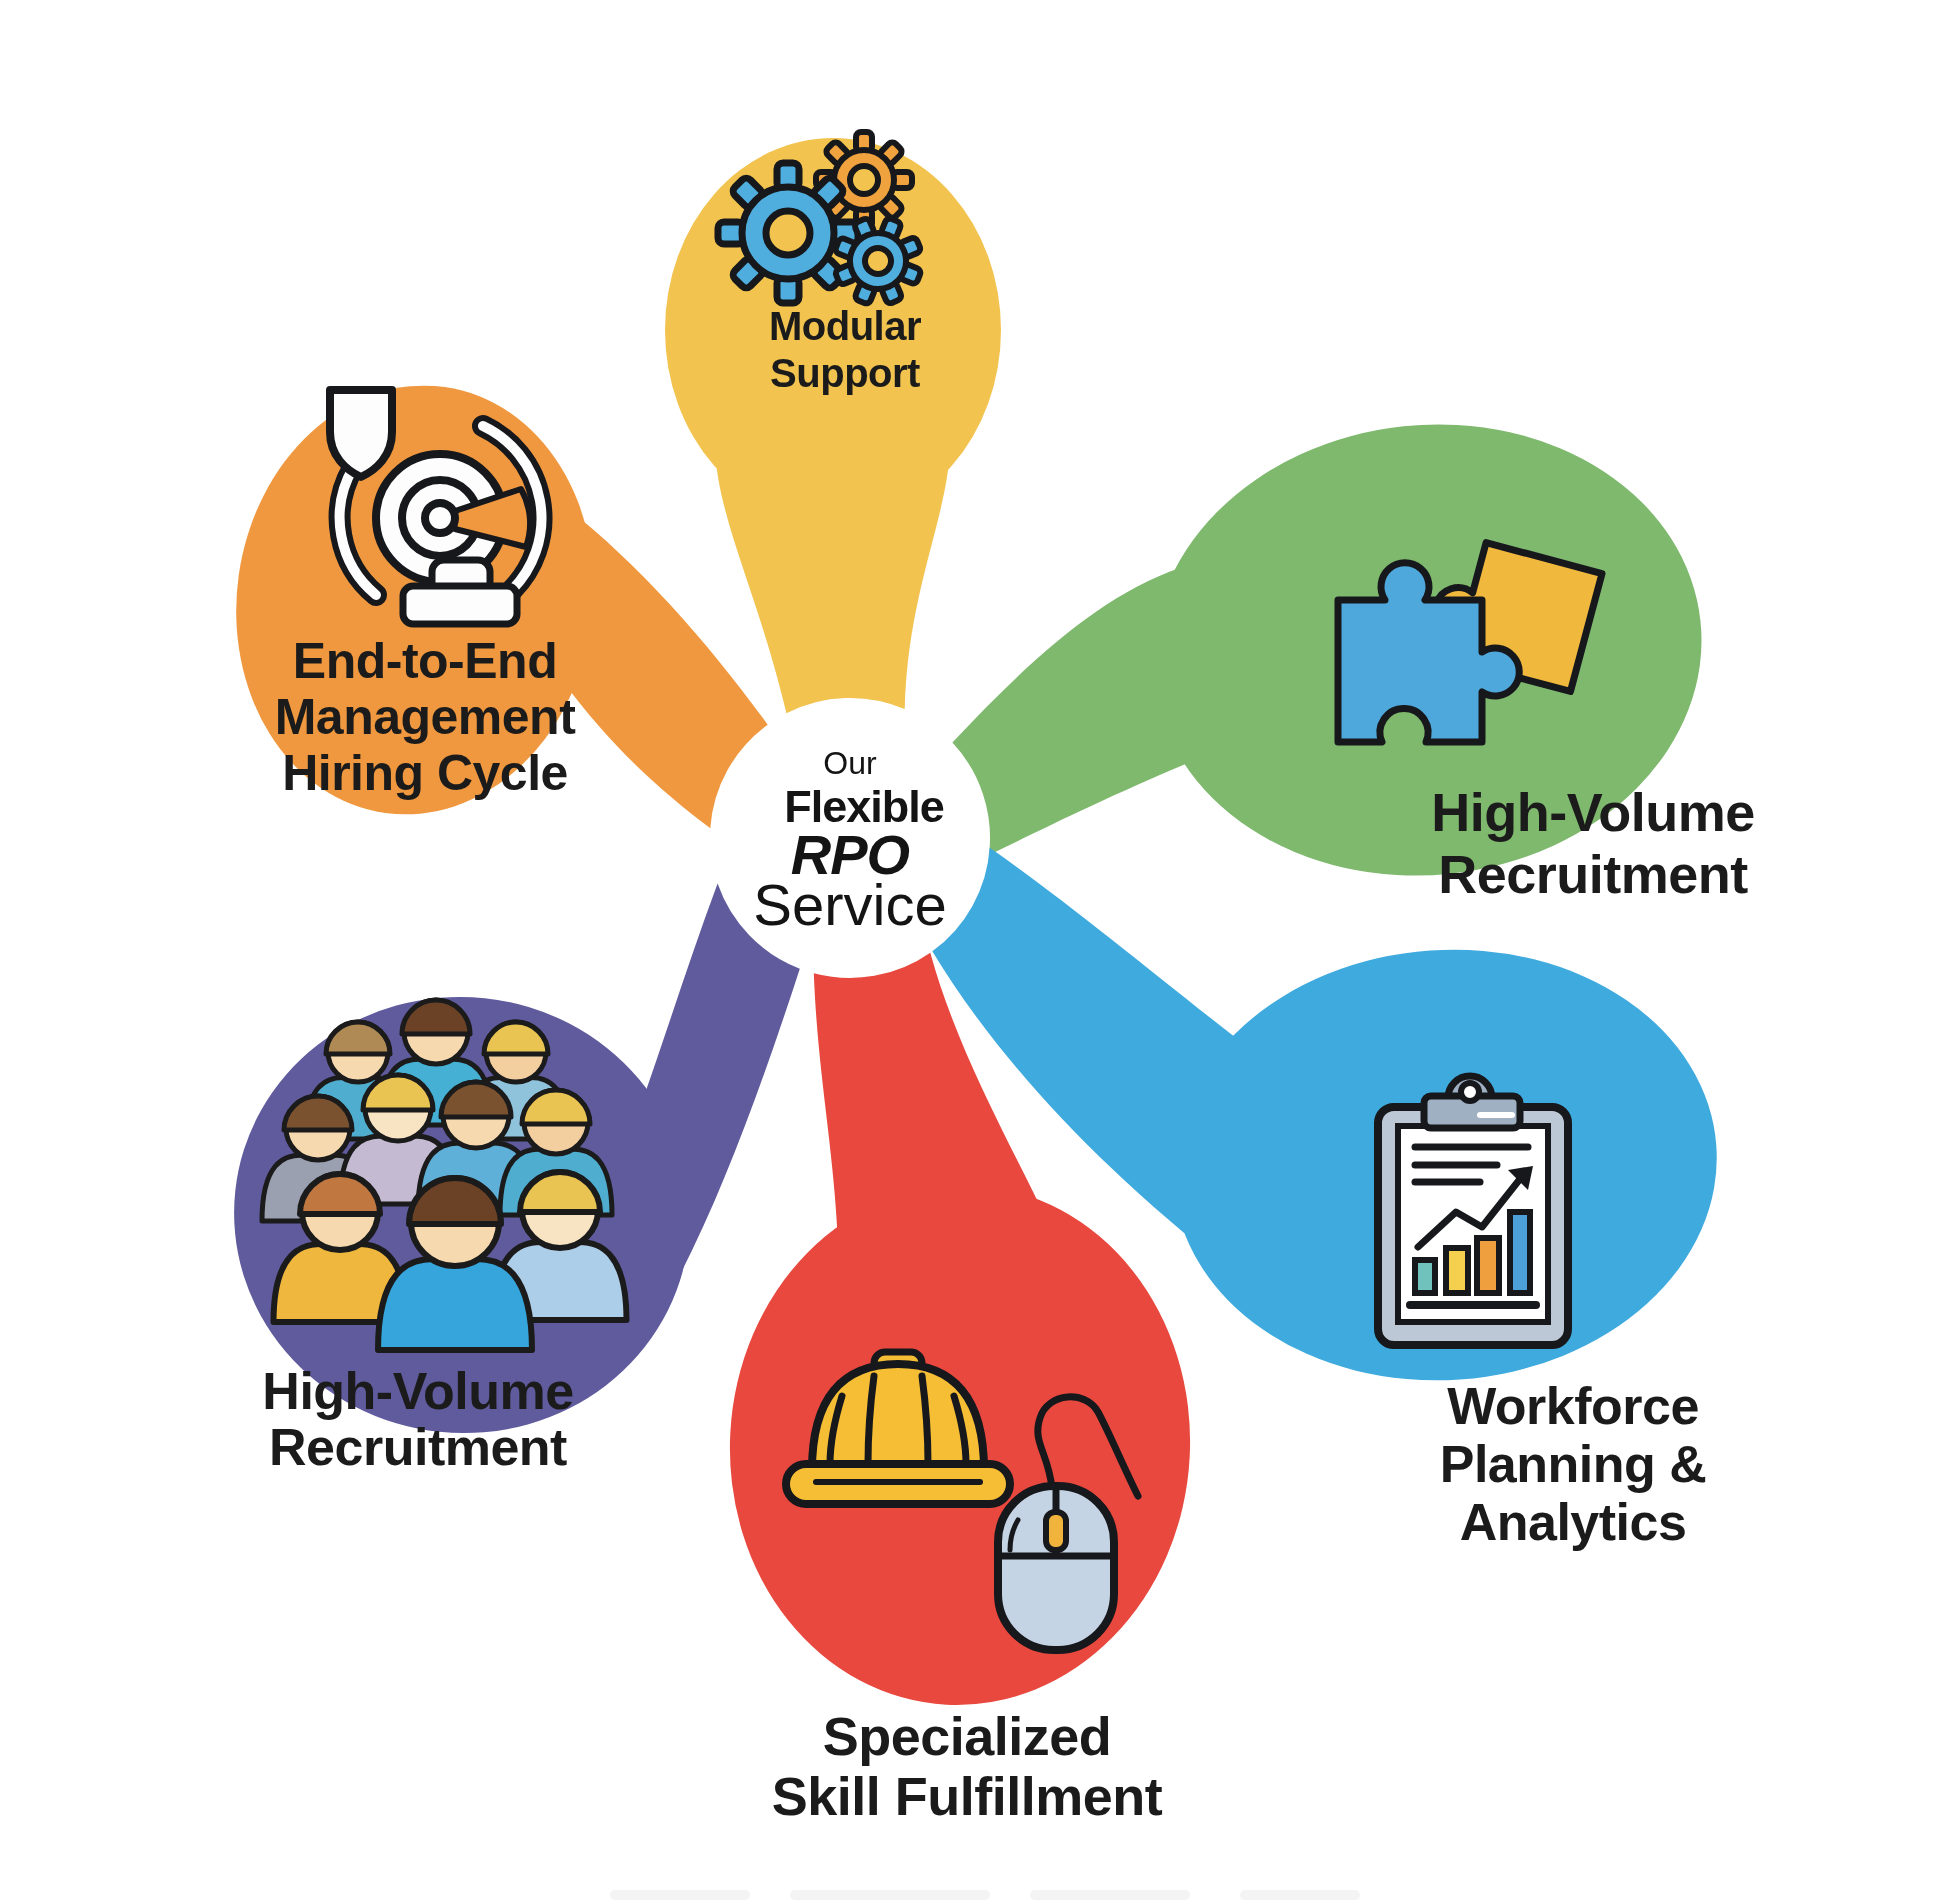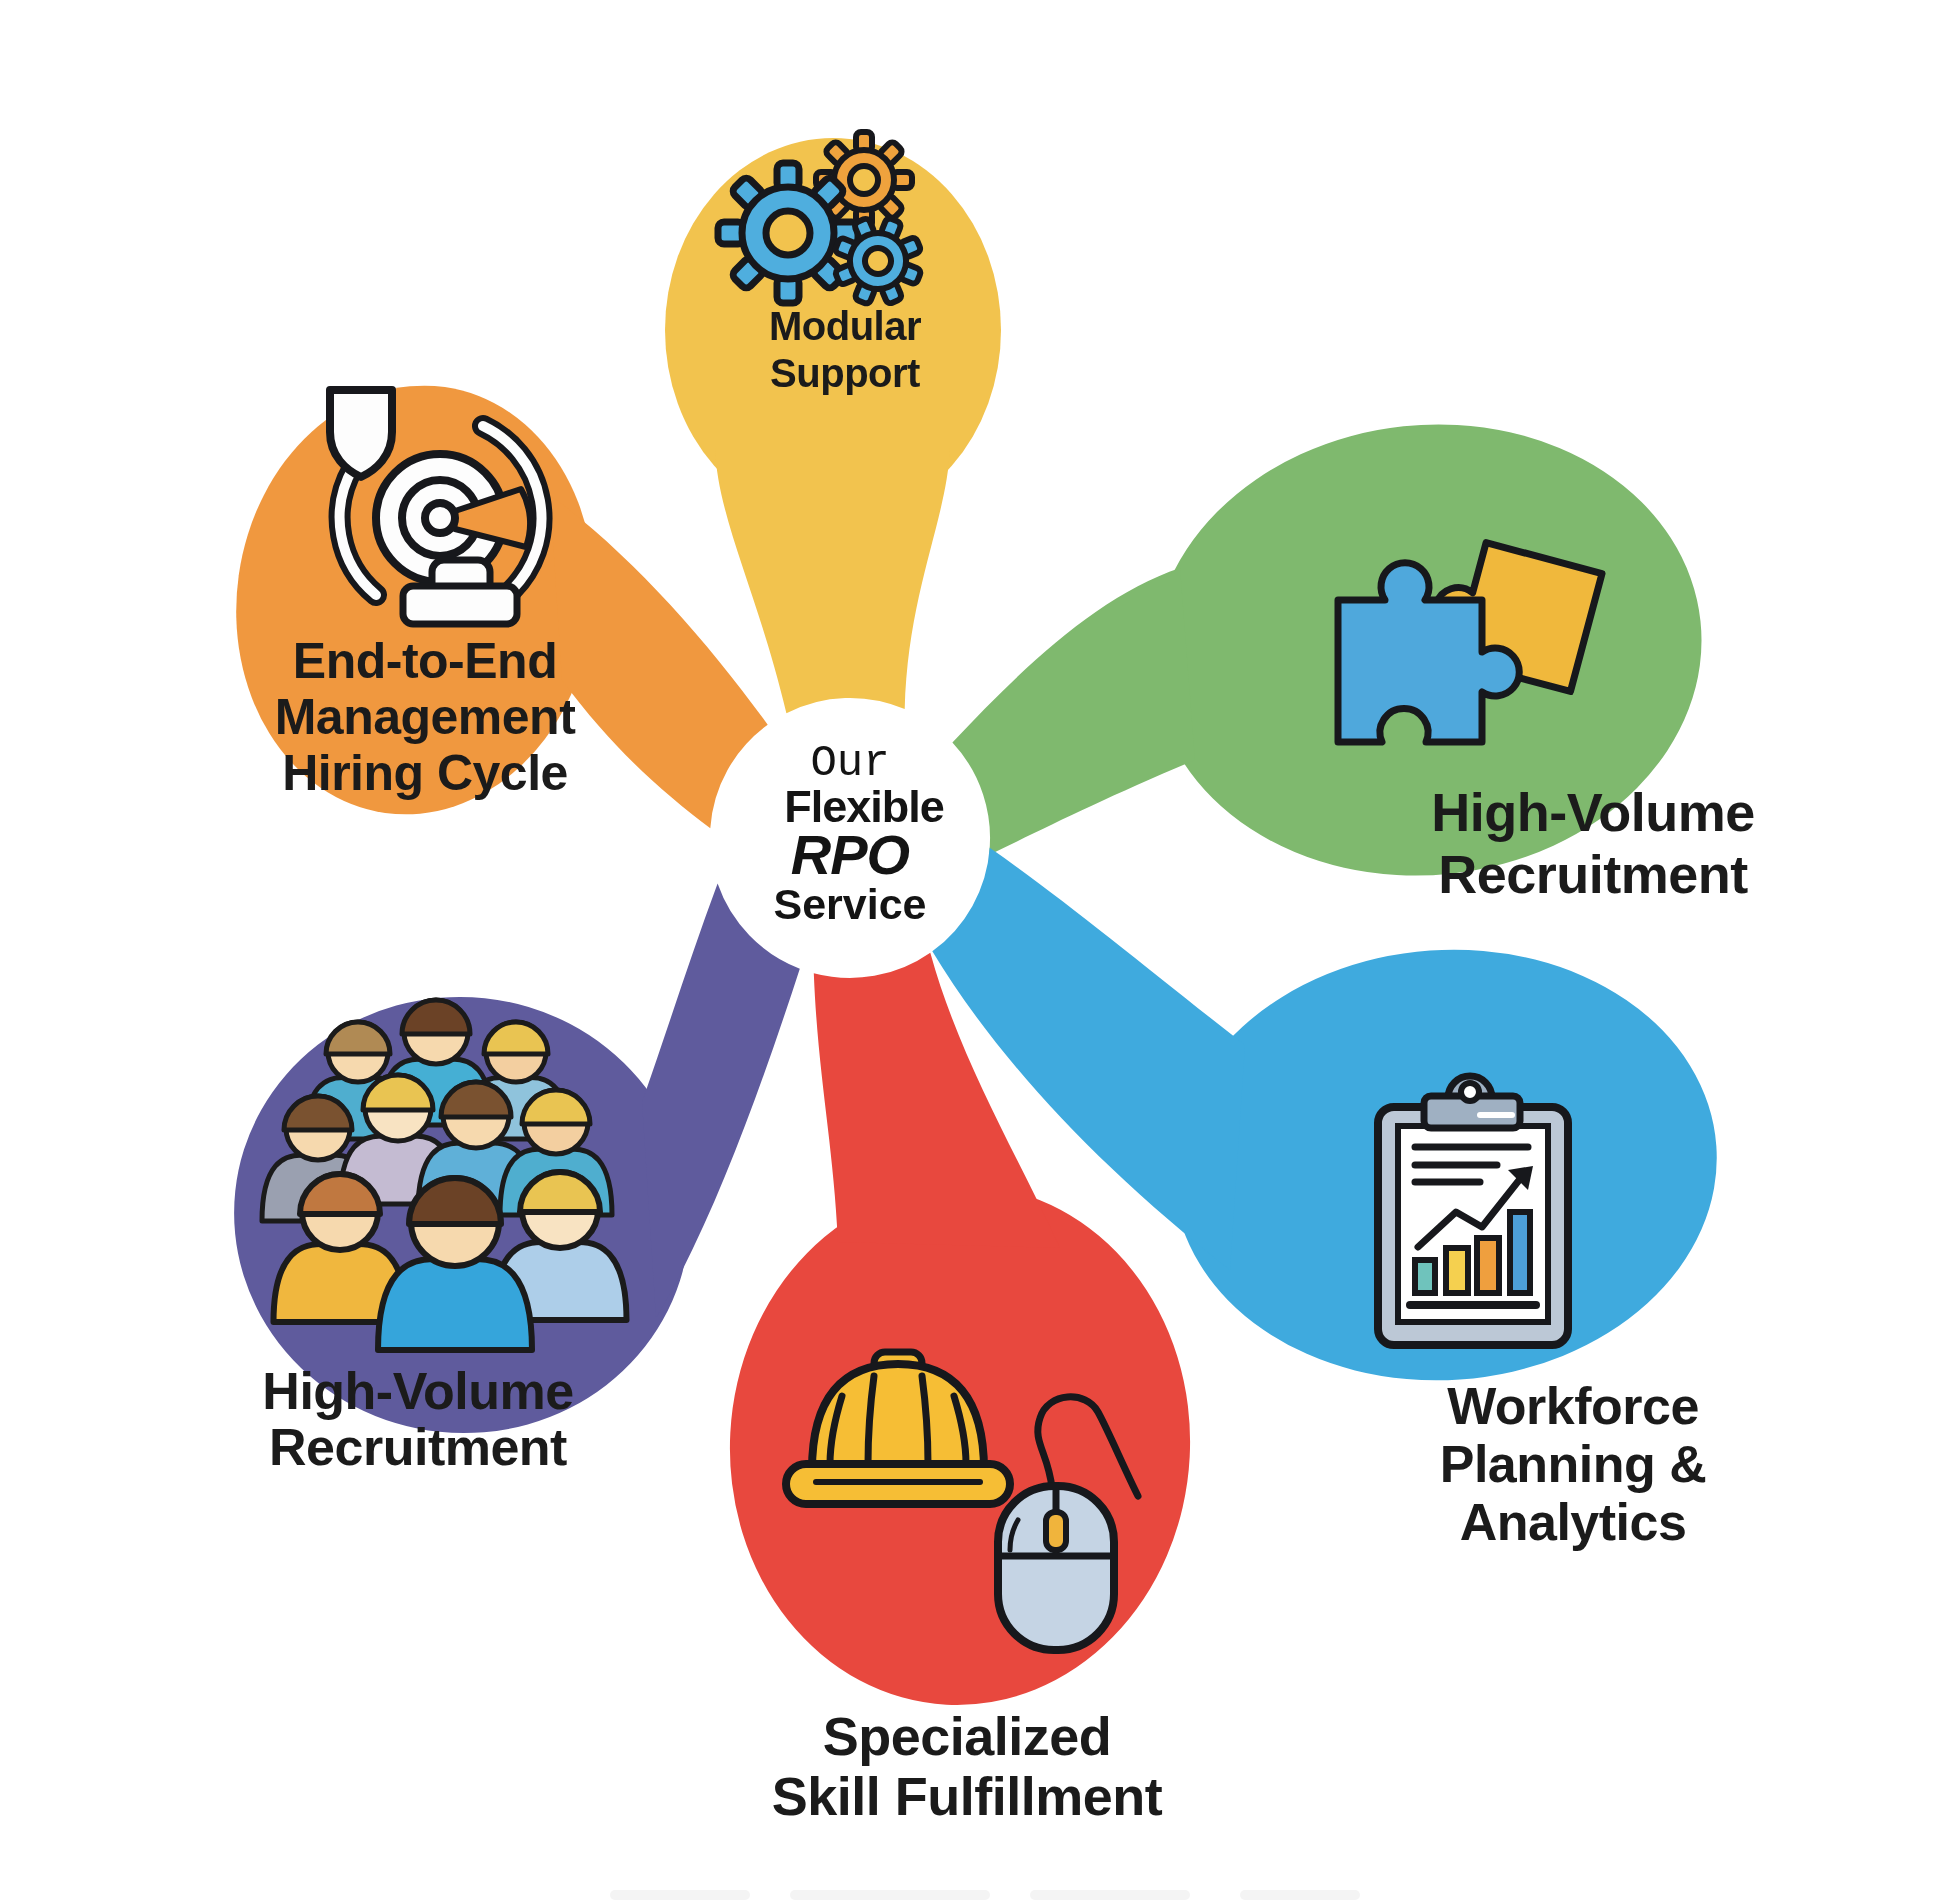--- a/index.html
+++ b/index.html
@@ -8,24 +8,24 @@
   svg.flower{position:absolute;left:0;top:0;}
   .label{position:absolute;transform:translateX(-50%);text-align:center;color:#1b1b1b;font-weight:700;letter-spacing:-0.5px;}
   .label div{white-space:nowrap;}
   .lbl-modular{left:845px;top:303px;font-size:40px;line-height:47px;}
   .lbl-endtoend{left:425px;top:633px;font-size:50px;line-height:56px;}
   .lbl-hv-right{left:1593px;top:781px;font-size:54px;line-height:62px;}
   .lbl-workforce{left:1573px;top:1377px;font-size:52px;line-height:58px;}
   .lbl-specialized{left:967px;top:1706px;font-size:54px;line-height:60px;}
   .lbl-hv-left{left:418px;top:1363px;font-size:52px;line-height:56px;}
   .center-label{position:absolute;left:850px;top:742px;transform:translateX(-50%);text-align:center;color:#141414;}
-  .center-label .l1{font-size:44px;line-height:42px;font-weight:400;letter-spacing:0;font-family:Liberation Mono, monospace;}
+  .center-label .l1{font-size:32px;line-height:42px;font-weight:400;letter-spacing:0;}
   .center-label .l2{font-size:45px;line-height:45px;font-weight:700;letter-spacing:-1px;margin-left:28px;}
   .center-label .l3{font-size:56px;line-height:52px;font-weight:700;letter-spacing:-1px;font-style:italic;}
-  .center-label .l4{font-size:43px;line-height:47px;font-weight:700;}
+  .center-label .l4{font-size:58px;line-height:47px;font-weight:400;}
   .bottom-artifact{position:absolute;top:1890px;height:10px;border-radius:5px;background:#f1f1f1;opacity:.8;}
 </style>
 </head>
 <body>
 
 <div class="stage">
 
 <svg class="flower" width="1958" height="1904" viewBox="0 0 1958 1904">
 
   <g>

